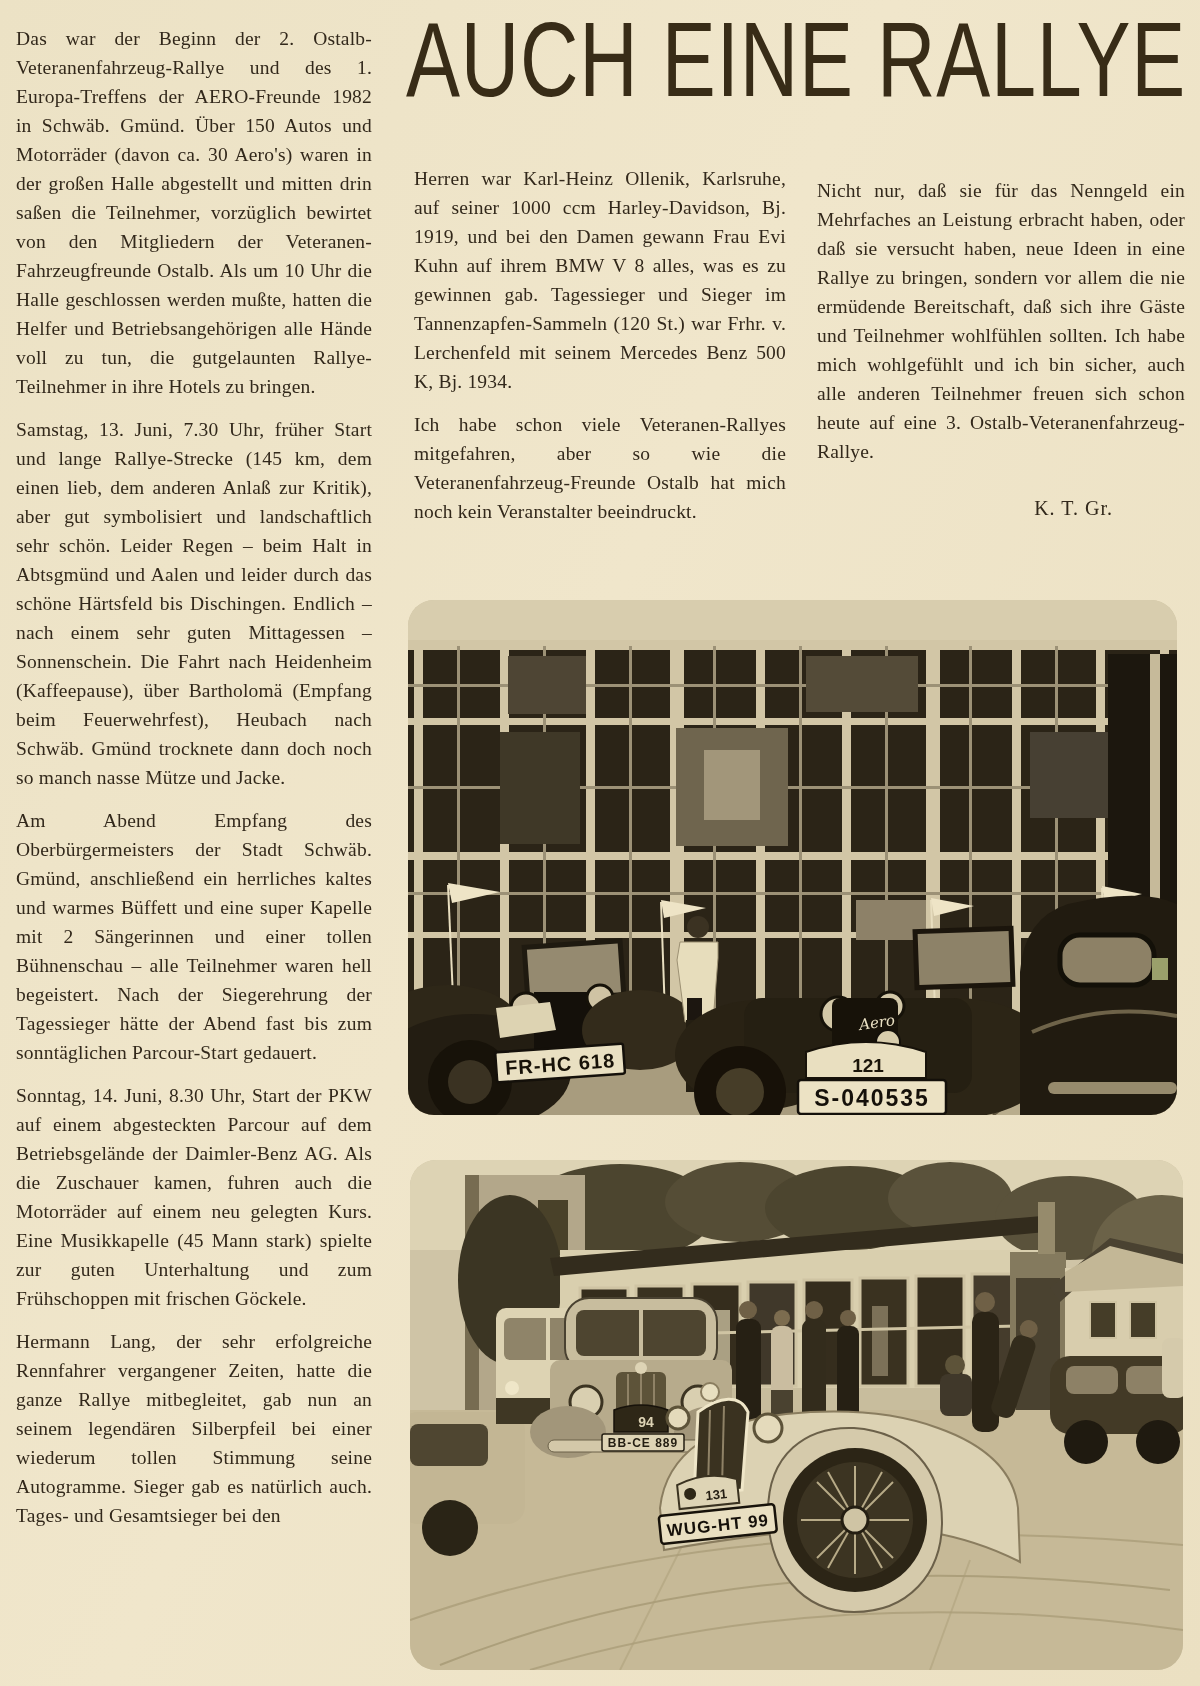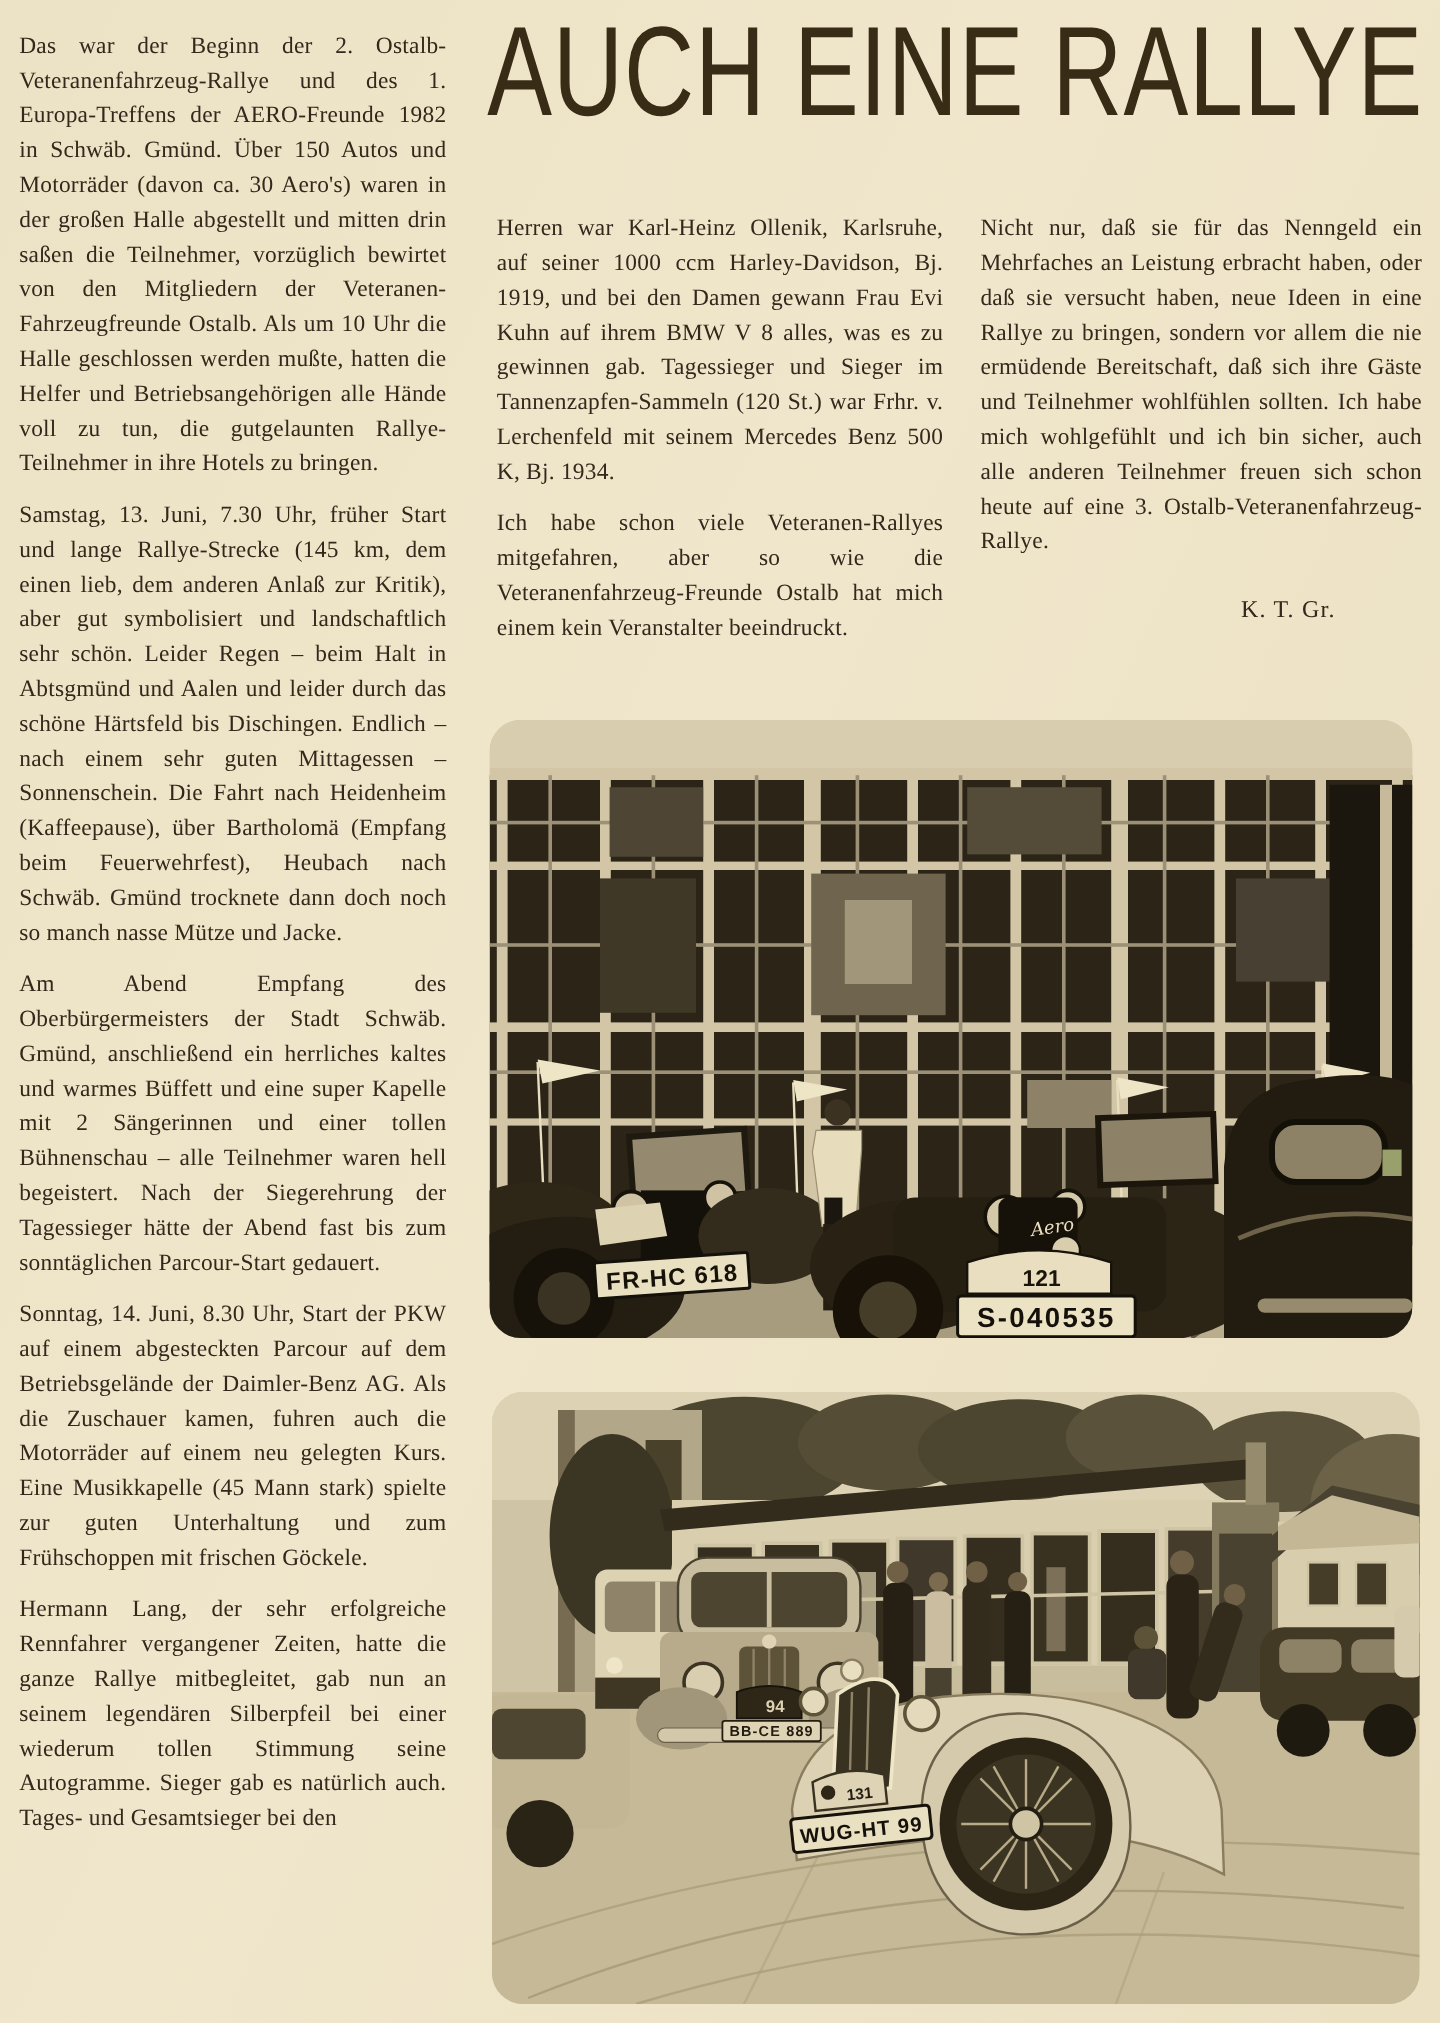--- a/index.html
+++ b/index.html
@@ -5,21 +5,21 @@
   html,body{margin:0;padding:0;background:#d9cfb2;}
   .page{
     position:relative;width:1200px;height:1686px;overflow:hidden;
     background:linear-gradient(115deg,#ece2c5 0%,#f0e6cb 45%,#ebe0c2 100%);
     font-family:"Liberation Serif","DejaVu Serif",serif;color:#32281b;
   }
   .col{position:absolute;text-align:justify;font-size:19.5px;line-height:29px;
        letter-spacing:.2px;hyphens:auto;-webkit-hyphens:auto;}
   .col p{margin:0 0 14px 0;}
   .left-col{left:16px;top:24px;width:356px;}
-  .mid-col{left:414px;top:176px;width:372px;}
+  .mid-col{left:414px;top:164px;width:372px;}
   .right-col{left:817px;top:176px;width:368px;}
   .byline{ text-align:right;padding-right:72px;margin-top:28px;font-size:20px;letter-spacing:1px;}
   .headline{position:absolute;left:400px;top:8px;width:792px;height:102px;}
   .photo{position:absolute;display:block;}
   svg text{font-family:"Liberation Sans","DejaVu Sans",sans-serif;}
   svg .script{font-family:"DejaVu Serif",serif;font-style:italic;}
 </style>
 </head>
 <body>
 
@@ -32,21 +32,21 @@
   <div class="col left-col">
     <p>Das war der Beginn der 2. Ostalb-Veteranenfahrzeug-Rallye und des 1. Europa-Treffens der AERO-Freunde 1982 in Schwäb. Gmünd. Über 150 Autos und Motorräder (davon ca. 30 Aero's) waren in der großen Halle abgestellt und mitten drin saßen die Teilnehmer, vorzüglich bewirtet von den Mitgliedern der Veteranen-Fahrzeugfreunde Ostalb. Als um 10 Uhr die Halle geschlossen werden mußte, hatten die Helfer und Betriebsangehörigen alle Hände voll zu tun, die gutgelaunten Rallye-Teilnehmer in ihre Hotels zu bringen.</p>
     <p>Samstag, 13. Juni, 7.30 Uhr, früher Start und lange Rallye-Strecke (145 km, dem einen lieb, dem anderen Anlaß zur Kritik), aber gut symbolisiert und landschaftlich sehr schön. Leider Regen – beim Halt in Abtsgmünd und Aalen und leider durch das schöne Härtsfeld bis Dischingen. Endlich – nach einem sehr guten Mittagessen – Sonnenschein. Die Fahrt nach Heidenheim (Kaffeepause), über Bartholomä (Empfang beim Feuerwehrfest), Heubach nach Schwäb. Gmünd trocknete dann doch noch so manch nasse Mütze und Jacke.</p>
     <p>Am Abend Empfang des Oberbürgermeisters der Stadt Schwäb. Gmünd, anschließend ein herrliches kaltes und warmes Büffett und eine super Kapelle mit 2 Sängerinnen und einer tollen Bühnenschau – alle Teilnehmer waren hell begeistert. Nach der Siegerehrung der Tagessieger hätte der Abend fast bis zum sonntäglichen Parcour-Start gedauert.</p>
     <p>Sonntag, 14. Juni, 8.30 Uhr, Start der PKW auf einem abgesteckten Parcour auf dem Betriebsgelände der Daimler-Benz AG. Als die Zuschauer kamen, fuhren auch die Motorräder auf einem neu gelegten Kurs. Eine Musikkapelle (45 Mann stark) spielte zur guten Unterhaltung und zum Frühschoppen mit frischen Göckele.</p>
     <p>Hermann Lang, der sehr erfolgreiche Rennfahrer vergangener Zeiten, hatte die ganze Rallye mitbegleitet, gab nun an seinem legendären Silberpfeil bei einer wiederum tollen Stimmung seine Autogramme. Sieger gab es natürlich auch. Tages- und Gesamtsieger bei den</p>
   </div>
 
   <div class="col mid-col">
     <p>Herren war Karl-Heinz Ollenik, Karlsruhe, auf seiner 1000 ccm Harley-Davidson, Bj. 1919, und bei den Damen gewann Frau Evi Kuhn auf ihrem BMW V 8 alles, was es zu gewinnen gab. Tagessieger und Sieger im Tannenzapfen-Sammeln (120 St.) war Frhr. v. Lerchenfeld mit seinem Mercedes Benz 500 K, Bj. 1934.</p>
-    <p>Ich habe schon viele Veteranen-Rallyes mitgefahren, aber so wie die Veteranenfahrzeug-Freunde Ostalb hat mich einem kein Veranstalter beeindruckt.</p>
+    <p>Ich habe schon viele Veteranen-Rallyes mitgefahren, aber so wie die Veteranenfahrzeug-Freunde Ostalb hat mich noch kein Veranstalter beeindruckt.</p>
   </div>
 
   <div class="col right-col">
     <p>Nicht nur, daß sie für das Nenngeld ein Mehrfaches an Leistung erbracht haben, oder daß sie versucht haben, neue Ideen in eine Rallye zu bringen, sondern vor allem die nie ermüdende Bereitschaft, daß sich ihre Gäste und Teilnehmer wohlfühlen sollten. Ich habe mich wohlgefühlt und ich bin sicher, auch alle anderen Teilnehmer freuen sich schon heute auf eine 3. Ostalb-Veteranenfahrzeug-Rallye.</p>
     <div class="byline">K. T. Gr.</div>
   </div>
 
   <svg class="photo" style="left:408px;top:600px;" width="769" height="515" viewBox="0 0 769 515">
     <defs>
         <clipPath id="clipP1">

